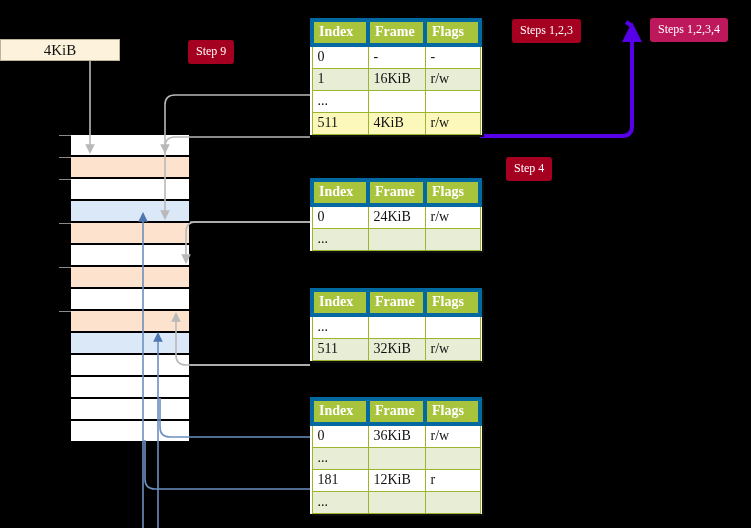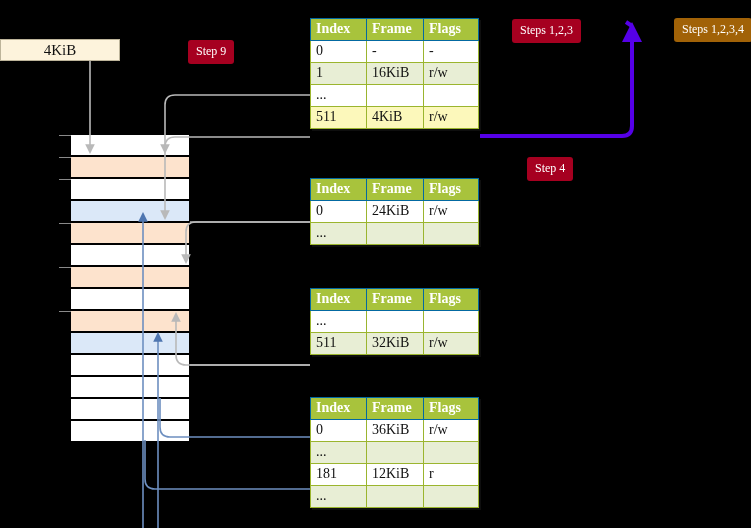--- a/index.html
+++ b/index.html
@@ -36,24 +36,24 @@
   .badge {
     color: #ffffff;
     font-size: 12px;
     line-height: 19px;
     padding: 2px 8px 3px 8px;
     border-radius: 3px;
     white-space: nowrap;
     box-sizing: border-box;
   }
   .badge-crimson { background: #a60020; }
-  .badge-violet  { background: #a16207; margin-left: 24px; }
+  .badge-violet  { background: #be185d; }
 
   #badge-step0  { left: 188px; top: 40px; }
-  #badge-step4  { left: 527px; top: 157px; }
+  #badge-step4  { left: 506px; top: 157px; }
   #badge-steps123   { left: 512px; top: 19px; }
   #badge-steps1234  { left: 650px; top: 18px; }
 
   
   #memory-column {
     left: 70px; top: 134px;
     width: 120px; height: 282px;
   }
   .mem-row {
     position: absolute;
@@ -93,21 +93,21 @@
     text-align: left;
     height: 18px;
     box-sizing: border-box;
     font-weight: normal;
   }
   .ptable th {
     background: #a8c33c;
     color: #ffffff;
     font-weight: bold;
     font-size: 14px;
-    border: 1px solid #0369a1;
+    border: 4px solid #0369a1;
   }
   .ptable td.c-index { width: 56px; }
   .ptable td.c-frame { width: 57px; }
   .ptable td.c-flags { width: 55px; }
   .ptable th.c-index { width: 56px; }
   .ptable th.c-frame { width: 57px; }
   .ptable th.c-flags { width: 55px; }
 
   tr.row-white td { background: #ffffff; }
   tr.row-tint  td { background: #e8eed5; }

